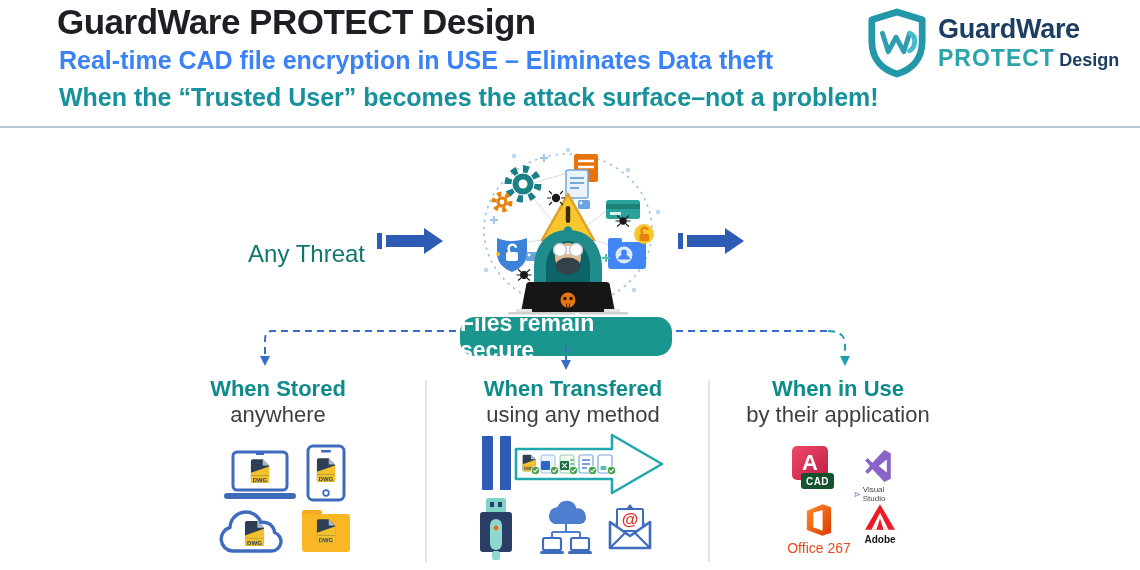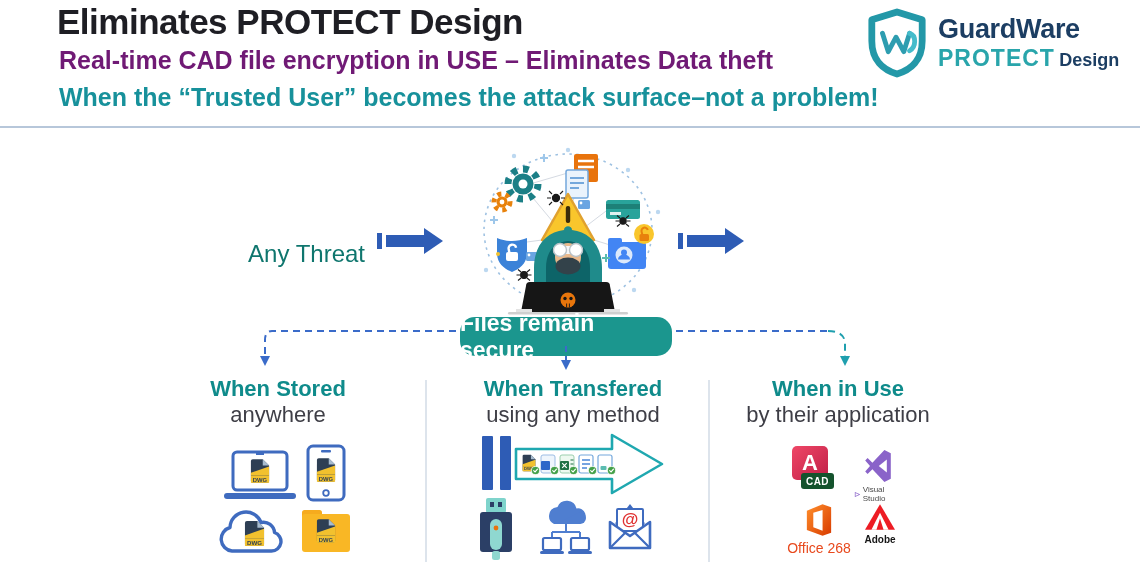--- a/index.html
+++ b/index.html
@@ -1,21 +1,21 @@
 <!DOCTYPE html>
 <html><head>
 <meta charset="utf-8">
 <style>
   html,body{margin:0;padding:0;background:#fff;}
   body{font-family:"Liberation Sans",sans-serif;}
   .page{position:relative;width:1140px;height:570px;background:#fff;overflow:hidden;}
   .abs{position:absolute;}
   
   .title{left:57px;top:2px;font-size:35px;font-weight:800;color:#1e1e24;letter-spacing:-0.5px;}
-  .subtitle{left:59px;top:46px;font-size:25px;color:#701a75;}
+  .subtitle{left:59px;top:46px;font-size:25px;color:#3b82f6;}
   .subtitle .reg{font-weight:600;}
   .subtitle .bold{font-weight:800;}
   .tagline{left:59px;top:83px;font-size:25px;font-weight:700;color:#17919b;}
   .logo{left:866px;top:8px;display:flex;align-items:center;gap:10px;}
   .logo-text{line-height:1;}
   .logo-brand{font-size:27px;font-weight:800;color:#1c3e63;letter-spacing:-0.3px;}
   .logo-line2{margin-top:4px;}
   .logo-product{font-size:23px;font-weight:700;color:#29a5ab;letter-spacing:1px;}
   .logo-edition{font-size:18px;font-weight:600;color:#1c3e63;}
   .top-divider{left:0;top:126px;width:1140px;height:2px;background:#b7c7da;}
@@ -58,21 +58,21 @@
       <path d="M1,16 L21,9 V19 H1 Z" fill="#f2c12e"></path>
       <rect x="1" y="19" width="20" height="8" fill="#f2c12e"></rect>
       <text x="11" y="25.6" font-size="6.5" font-weight="bold" fill="#2e3f54" text-anchor="middle" font-family="Liberation Sans, sans-serif">DWG</text>
     </symbol>
     <symbol id="sym-check" viewBox="0 0 10 10">
       <circle cx="5" cy="5" r="4.5" fill="#43a047" stroke="#fff" stroke-width="0.9"></circle>
       <path d="M3,5.2 L4.5,6.6 L7.2,3.5" stroke="#fff" stroke-width="1.3" fill="none" stroke-linecap="round"></path>
     </symbol>
   </svg>
 
-  <div class="abs title">Eliminates PROTECT Design</div>
+  <div class="abs title">GuardWare PROTECT Design</div>
   <div class="abs subtitle">
     <span class="reg">Real-time CAD file encryption in USE – </span><span class="bold">Eliminates Data theft</span>
   </div>
   <div class="abs logo">
     <svg width="62" height="70" viewBox="0 0 64 72">
       <path d="M32,4 L58,12 V34 C58,54 46,64 32,68 C18,64 6,54 6,34 V12 Z" fill="none" stroke="#2398a8" stroke-width="7" stroke-linejoin="round"></path>
       <path d="M17,26 L23,45 L31,30 L39,45 L45,26" fill="none" stroke="#2d9db0" stroke-width="5" stroke-linecap="round" stroke-linejoin="round"></path>
       <path d="M45,26 C52,28 52,40 45,44" fill="none" stroke="#45bccb" stroke-width="5" stroke-linecap="round"></path>
     </svg>
     <div class="logo-text">
@@ -340,21 +340,21 @@
     <svg width="30" height="32" viewBox="0 0 42 44">
       <defs>
         <linearGradient id="og" x1="0" y1="0" x2="1" y2="1">
           <stop offset="0" stop-color="#ff8f2b"></stop>
             <stop offset="1" stop-color="#d83b01"></stop>
         </linearGradient>
       </defs>
       <polygon points="26,0 38,4 38,40 26,44 4,36 4,9" fill="url(#og)"></polygon>
       <polygon points="26,8 13,12 13,32 26,37" fill="#fff"></polygon>
     </svg>
-    <div class="office-label">Office 268</div>
+    <div class="office-label">Office 267</div>
   </div>
 
   <div class="app adobe">
     <svg width="30" height="26" viewBox="0 0 42 36">
       <polygon points="21,0 0,36 42,36" fill="#ed1c24"></polygon>
       <polygon points="21,12 9,36 33,36" fill="#fff"></polygon>
       <polygon points="21,20 16,36 26,36" fill="#ed1c24"></polygon>
     </svg>
     <div class="adobe-label">Adobe</div>
   </div>

